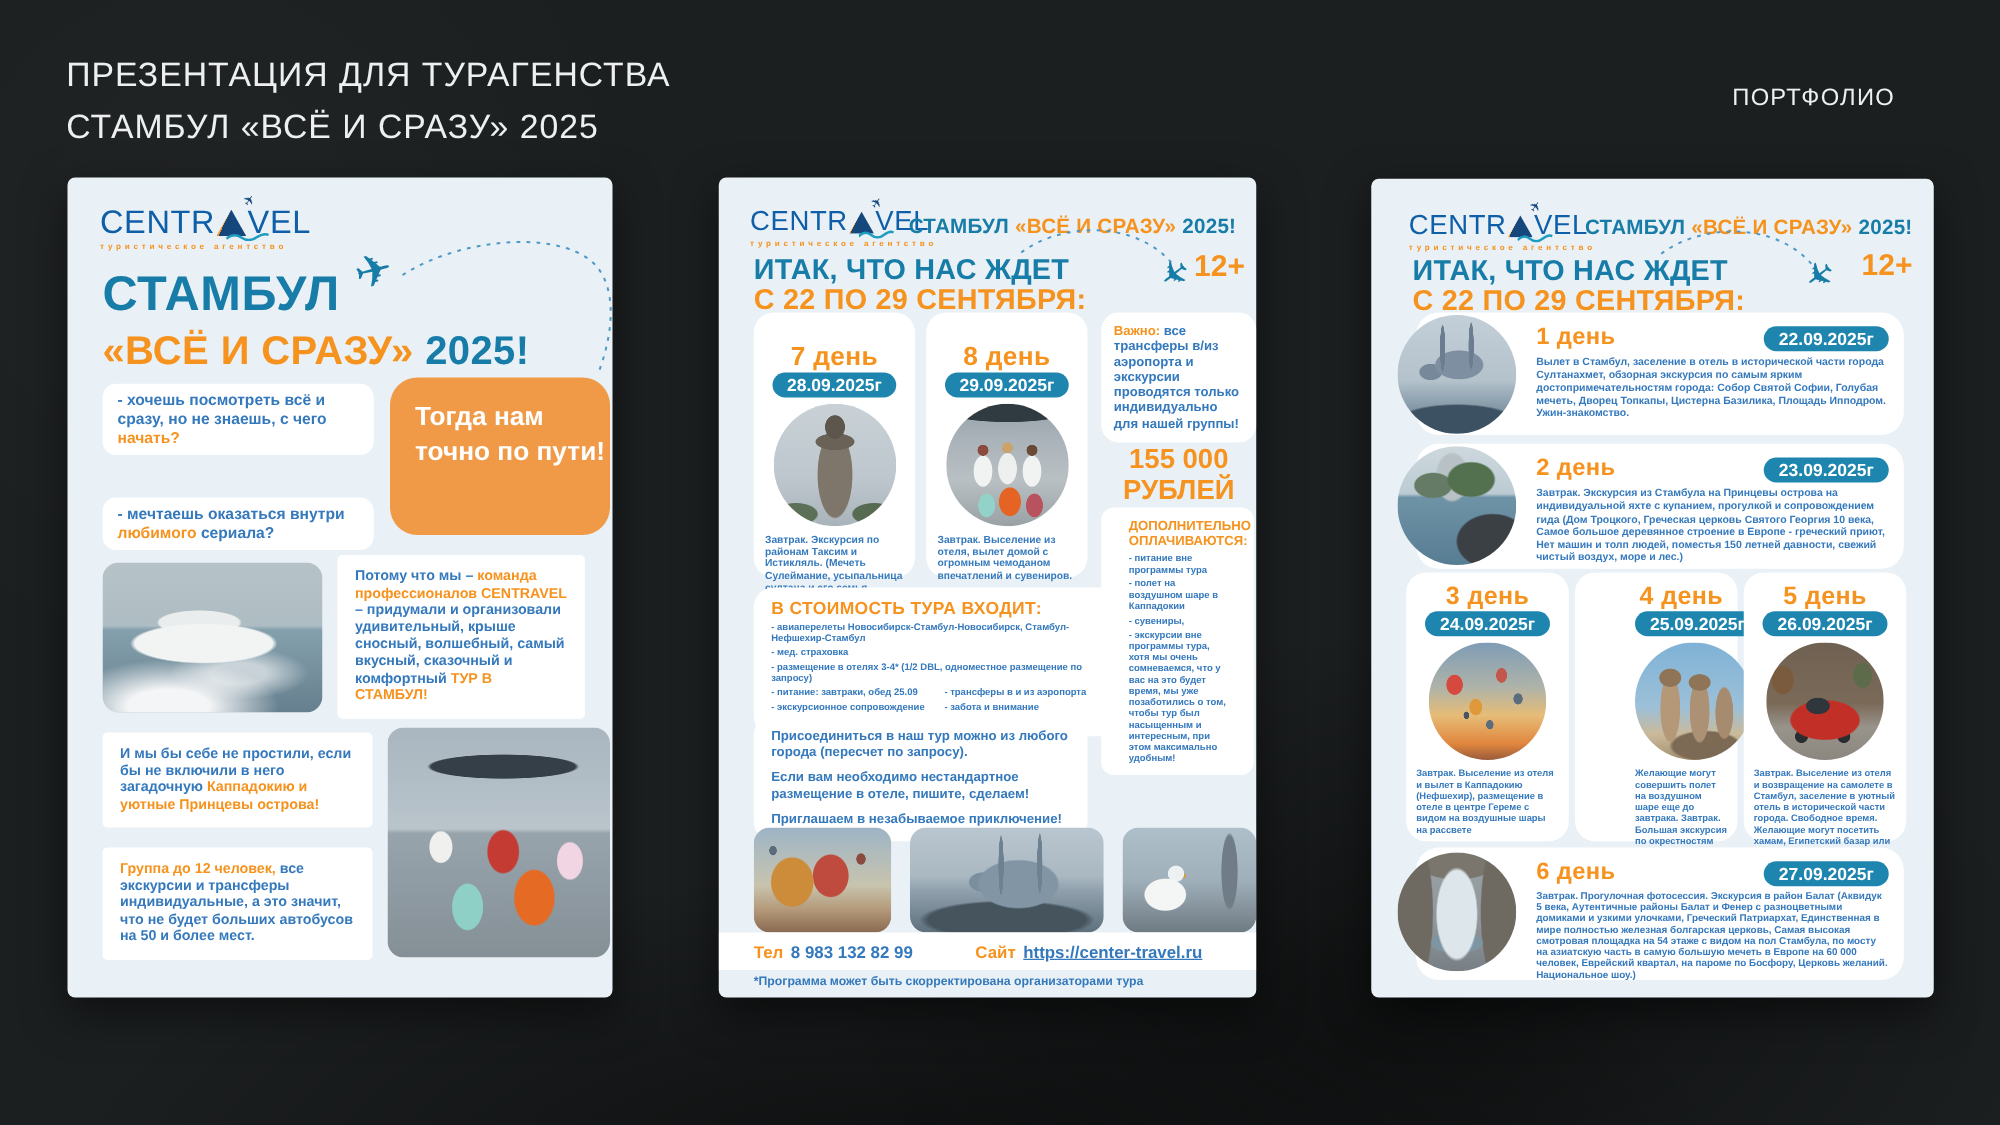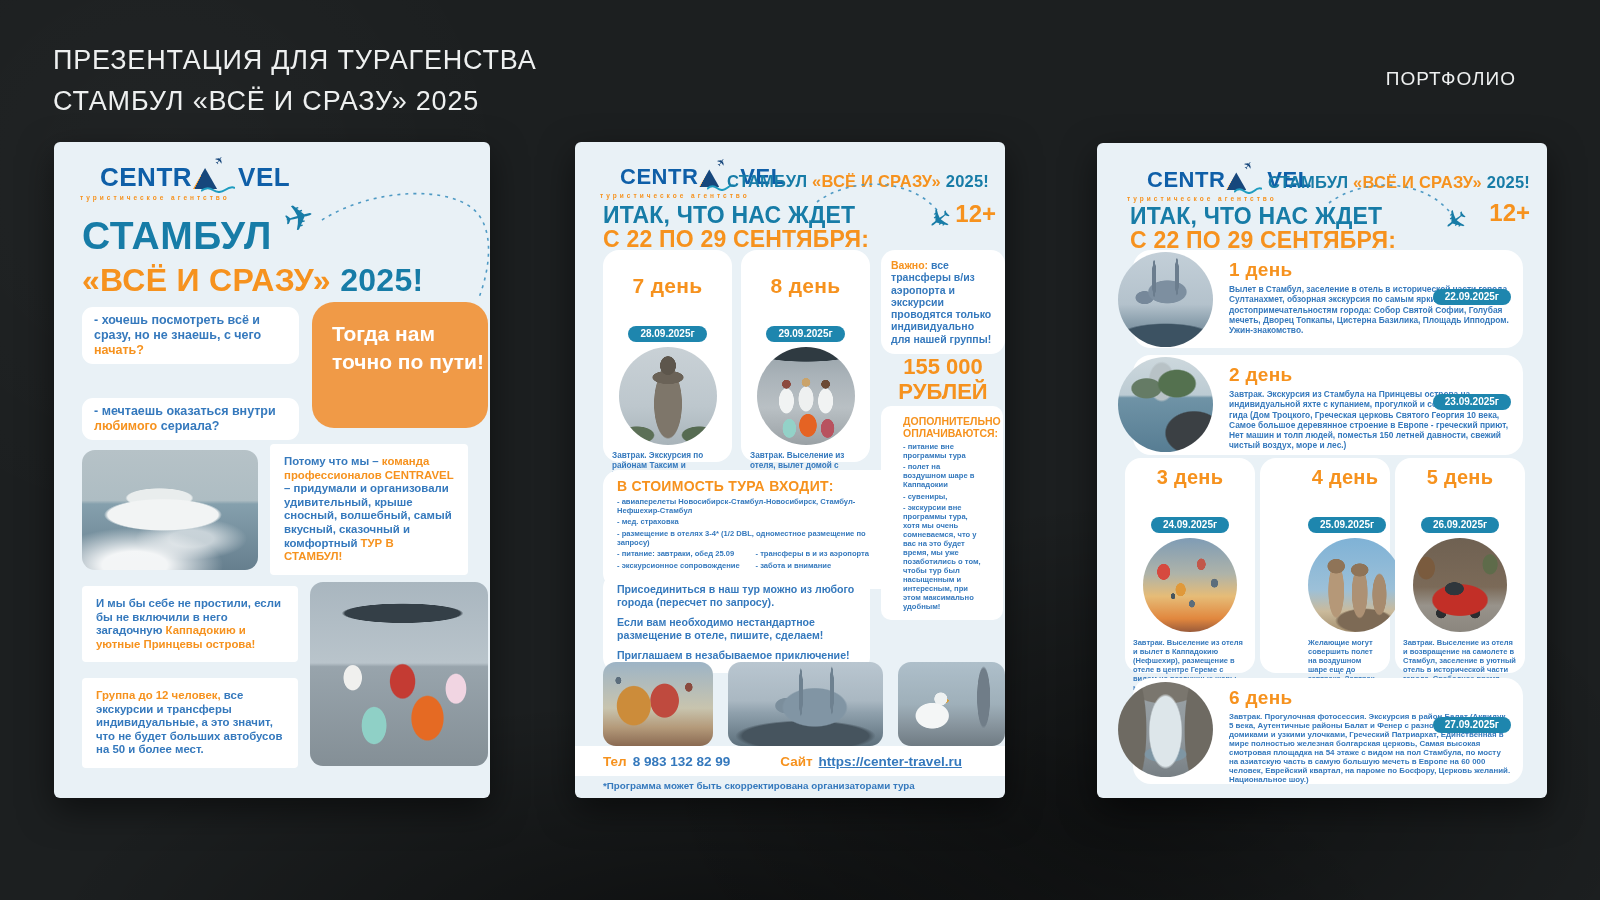--- a/index.html
+++ b/index.html
@@ -29,37 +29,37 @@
   
   .poster{position:absolute;top:142px;height:656px;background:var(--posterbg);
     border-radius:6px;box-shadow:0 12px 34px rgba(0,0,0,.5);z-index:1;overflow:hidden;}
   #p1{left:54px;width:436px;}
   #p2{left:575px;width:430px;}
   #p3{left:1097px;top:143px;width:450px;height:655px;}
   .abs{position:absolute;}
   
   .logo{position:absolute;}
   .logo-main{display:flex;align-items:flex-end;position:relative;}
-  .logo-t{font-weight:700;color:var(--navy);font-size:26px;letter-spacing:.5px;line-height:1;margin-left:20px;}
+  .logo-t{font-weight:400;color:var(--navy);font-size:26px;letter-spacing:.5px;line-height:1;}
   .logo.small .logo-t{font-size:22px;}
   .logo-a{position:relative;width:24px;height:24px;margin:0 1px;}
   .logo.small .logo-a{width:20px;height:20px;}
   .logo-tri{position:absolute;left:0;bottom:1px;width:100%;height:88%;
     background:linear-gradient(115deg,#f6921e 0 34%,#16477c 34% 100%);
     -webkit-clip-path:polygon(50% 0,100% 100%,0 100%);clip-path:polygon(50% 0,100% 100%,0 100%);}
   .logo-plane{position:absolute;right:-7px;top:-12px;font-family:"DejaVu Sans",sans-serif;
     font-size:11px;color:#16477c;transform:rotate(-55deg);}
   .logo-wave{position:absolute;left:8px;bottom:-3px;}
   .logo-sub{color:var(--orange);font-size:6.5px;letter-spacing:3px;margin-top:4px;
     white-space:nowrap;font-weight:600;}
   
   .c-orange{color:var(--orange);} .c-teal{color:var(--teal);} .c-blue{color:var(--blue);}
   .card{background:#fff;border-radius:14px;}
   .pill{display:inline-block;background:var(--badge);color:#fff;border-radius:11px;
-    padding:3px 12px;font-size:10px;font-weight:700;line-height:1;margin-top:28px;}
+    padding:3px 12px;font-size:14px;font-weight:700;line-height:1;}
   .plane-glyph{font-family:"DejaVu Sans",sans-serif;color:var(--teal);line-height:1;}
   .trail path{fill:none;stroke:#4f9ac4;stroke-width:1.6;stroke-dasharray:3 5;}
   .day-num{font-weight:800;color:var(--orange);letter-spacing:.3px;}
   .day-text{color:var(--blue);font-weight:600;}
   
   .s1-title1{left:28px;top:72px;font-size:39px;font-weight:800;color:var(--teal);letter-spacing:.5px;}
   .s1-title2{left:28px;top:120px;font-size:32px;font-weight:800;letter-spacing:.3px;}
   .s1-plane{left:230px;top:58px;font-size:36px;transform:rotate(-14deg);}
   .s1-trail{left:252px;top:40px;}
   .s1-bullet{left:28px;width:217px;border-radius:11px;padding:6px 12px;

